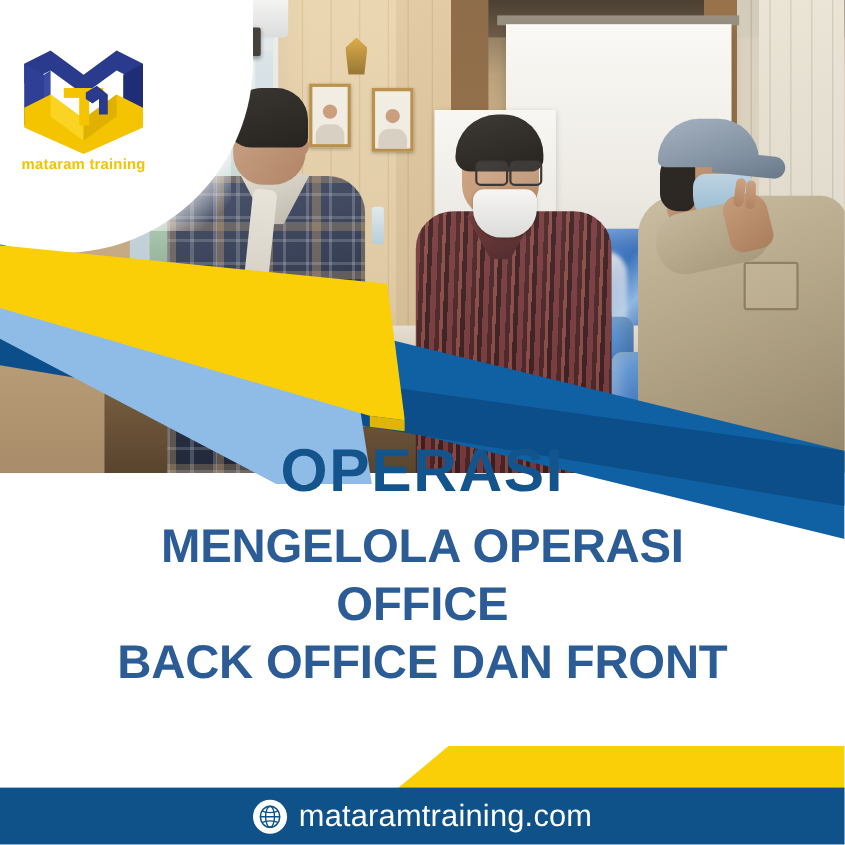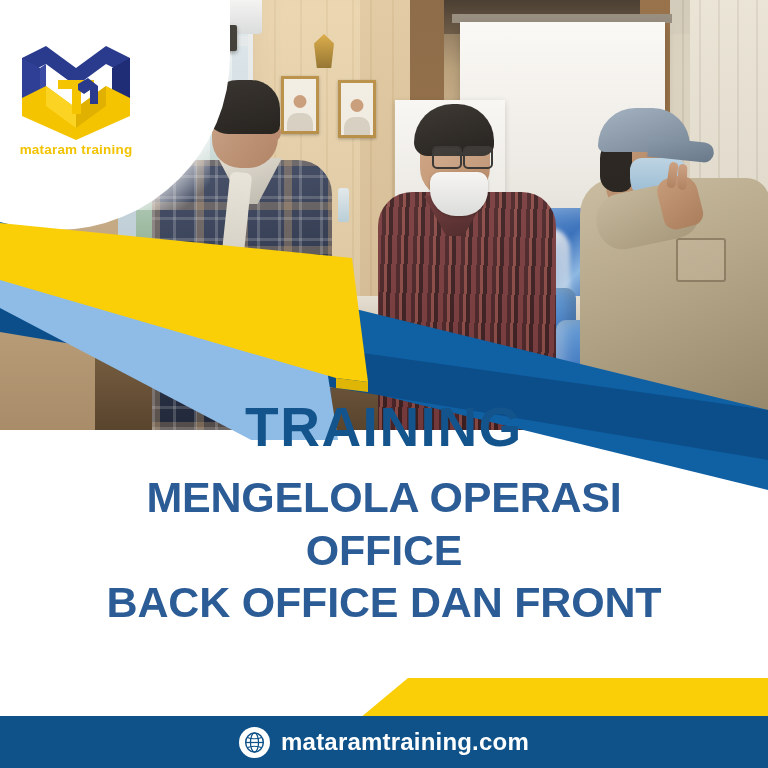--- a/index.html
+++ b/index.html
@@ -519,22 +519,22 @@
   .globe-badge {
     width: 31px; height: 31px;
     border-radius: 50%;
     background: #ffffff;
     display: flex; align-items: center; justify-content: center;
     flex: 0 0 auto;
   }
   .footer-url {
     color: #ffffff;
     font-family: "Liberation Sans", sans-serif;
-    font-size: 24px;
-    font-weight: 700;
+    font-size: 28px;
+    font-weight: 400;
     letter-spacing: .2px;
   }
 </style>
 </head>
 <body>
 
 <div id="poster">
 
   <div class="photo-area">
     <div class="wall"></div>
@@ -654,21 +654,21 @@
     <div class="logo-caption">mataram training</div>
   </div>
 
   <div class="ribbon band-navy"></div>
   <div class="ribbon band-navy-dark"></div>
   <div class="ribbon band-lightblue"></div>
   <div class="ribbon band-yellow"></div>
   <div class="ribbon band-yellow-edge"></div>
 
   <div class="titles">
-    <div class="title-main">TRAINING</div>
+    <div class="title-main">OPERASI</div>
     <div class="title-sub">
       <div>MENGELOLA OPERASI</div>
       <div>OFFICE</div>
       <div>BACK OFFICE DAN FRONT</div>
     </div>
   </div>
 
   <div class="footer-yellow"></div>
   <div class="footer-bar">
     <span class="globe-badge">

